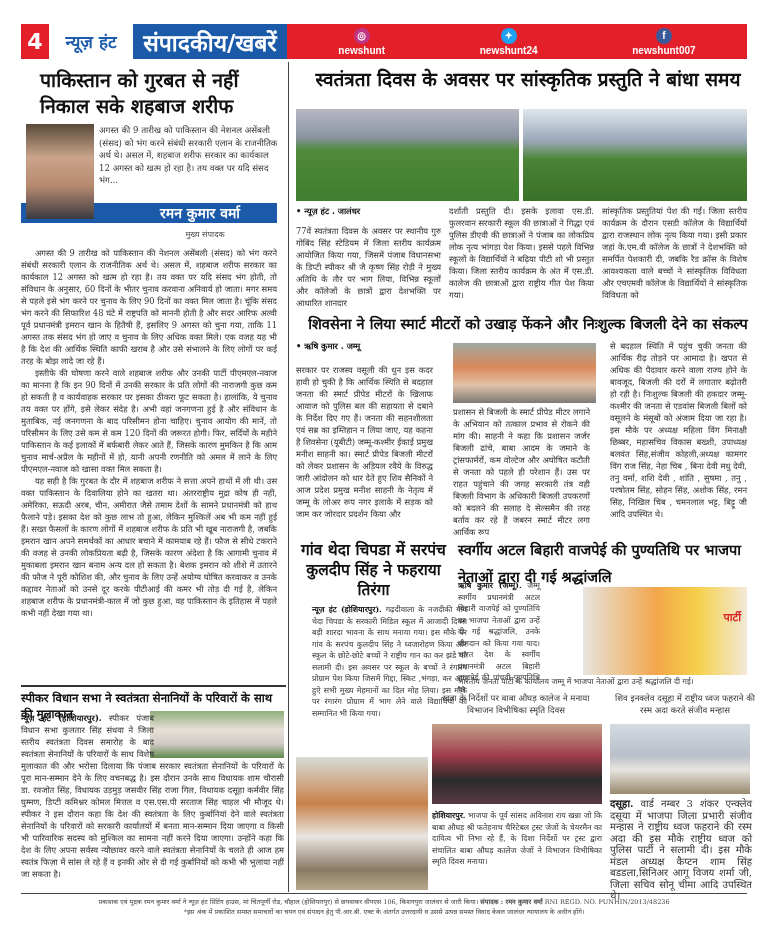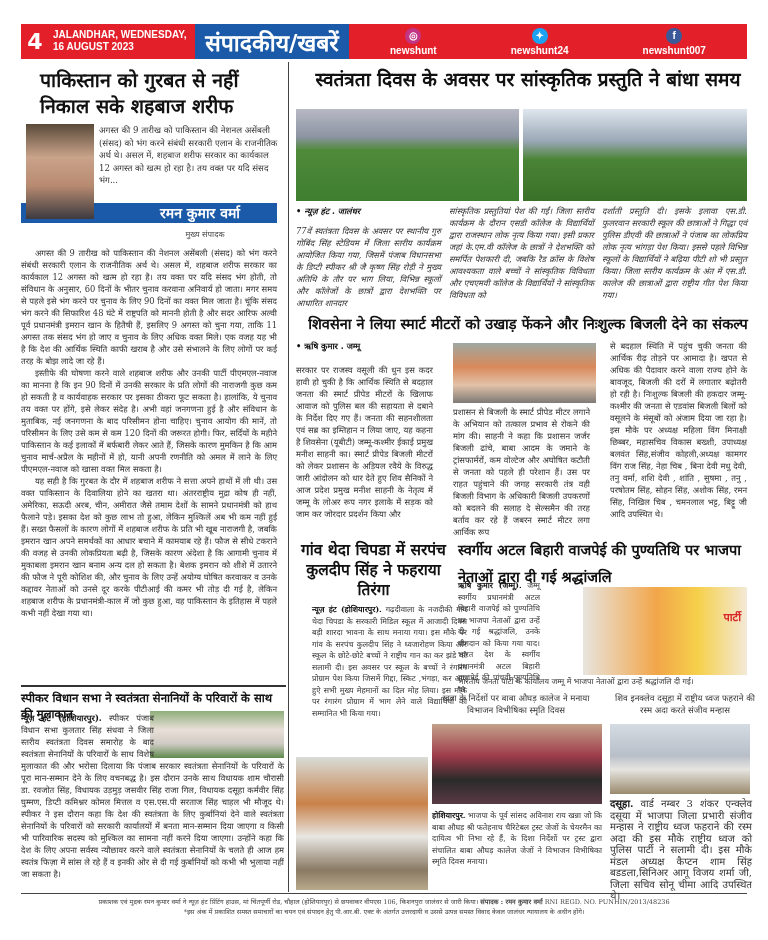--- a/index.html
+++ b/index.html
@@ -24,24 +24,21 @@
   .cols3 > div { flex: 1; }
   .byline { font-weight: bold; color: #111; }
   .caption { font-size: 8.5px; text-align: center; color: #333; line-height: 12px; }
   .footer { position: absolute; left: 0; top: 897px; width: 768px; font-size: 6.5px; text-align: center; color: #444; line-height: 10px; }
 </style>
 </head>
 <body>
 
 <div class="hdr">
   <div class="pg-num">4</div>
-  <div class="dateline">
-    <div>JALANDHAR, WEDNESDAY,</div>
-    <div>16 AUGUST 2023</div>
-  </div>
+  <div class="brand">न्यूज़ हंट</div>
   <div class="section">संपादकीय/खबरें</div>
   <div class="social">
     <div class="soc">
       <span class="ic" style="background:#c13584">◎</span>
       <span>newshunt</span>
     </div>
     <div class="soc">
       <span class="ic" style="background:#1da1f2">✦</span>
       <span>newshunt24</span>
     </div>
@@ -72,27 +69,27 @@
   <span style="float:right;width:130px;height:46px;"></span>
   <span class="byline">न्यूज़ हंट (होशियारपुर).</span>
   <span>स्पीकर पंजाब विधान सभा कुलतार सिंह संधवा ने जिला स्तरीय स्वतंत्रता दिवस समारोह के बाद स्वतंत्रता सेनानियों के परिवारों के साथ विशेष मुलाकात की और भरोसा दिलाया कि पंजाब सरकार स्वतंत्रता सेनानियों के परिवारों के पूरा मान-सम्मान देने के लिए वचनबद्ध है। इस दौरान उनके साथ विधायक शाम चौरासी डा. रवजोत सिंह, विधायक उड़मुड़ जसवीर सिंह राजा गिल, विधायक दसूहा कर्मवीर सिंह घुम्मण, डिप्टी कमिश्नर कोमल मित्तल व एस.एस.पी सरताज सिंह चाहल भी मौजूद थे। स्पीकर ने इस दौरान कहा कि देश की स्वतंत्रता के लिए कुर्बानियां देने वाले स्वतंत्रता सेनानियों के परिवारों को सरकारी कार्यालयों में बनता मान-सम्मान दिया जाएगा व किसी भी पारिवारिक सदस्य को मुश्किल का सामना नहीं करने दिया जाएगा। उन्होंने कहा कि देश के लिए अपना सर्वस्व न्यौछावर करने वाले स्वतंत्रता सेनानियों के चलते ही आज हम स्वतंत्र फिज़ा में सांस ले रहे हैं व इनकी ओर से दी गई कुर्बानियों को कभी भी भुलाया नहीं जा सकता है।</span>
 </div>
 
 <div class="vline" style="left:288px;top:62px;height:830px;"></div>
 
 <div class="abs h1" style="left:294px;top:66px;width:468px;font-size:19px;line-height:26px;text-align:center;">स्वतंत्रता दिवस के अवसर पर सांस्कृतिक प्रस्तुति ने बांधा समय</div>
 <div class="photo" style="left:296px;top:109px;width:223px;height:92px;background:linear-gradient(180deg,#b7b9c4 0%,#8c94a3 30%,#4f8a3a 45%,#3f7e2f 100%);"></div>
 <div class="photo" style="left:523px;top:109px;width:224px;height:92px;background:linear-gradient(180deg,#dfe6ee 0%,#9aa7b6 35%,#4a8436 55%,#3a7028 100%);"></div>
-<div class="abs body cols3" style="left:296px;top:205px;width:451px;font-style:italic;">
+<div class="abs body cols3" style="left:296px;top:205px;width:451px;">
   <div>
     <div class="byline">• न्यूज़ हंट . जालंधर</div>
     <div style="margin-top:8px">77वें स्वतंत्रता दिवस के अवसर पर स्थानीय गुरु गोबिंद सिंह स्टेडियम में जिला स्तरीय कार्यक्रम आयोजित किया गया, जिसमें पंजाब विधानसभा के डिप्टी स्पीकर श्री जै कृष्ण सिंह रोड़ी ने मुख्य अतिथि के तौर पर भाग लिया, विभिन्न स्कूलों और कॉलेजों के छात्रों द्वारा देशभक्ति पर आधारित शानदार</div>
   </div>
+  <div>दर्शाती प्रस्तुति दी। इसके इलावा एस.डी. फुलरवान सरकारी स्कूल की छात्राओं ने गिद्धा एवं पुलिस डीएवी की छात्राओं ने पंजाब का लोकप्रिय लोक नृत्य भांगड़ा पेश किया। इससे पहले विभिन्न स्कूलों के विद्यार्थियों ने बढ़िया पीटी शो भी प्रस्तुत किया। जिला स्तरीय कार्यक्रम के अंत में एस.डी. कालेज की छात्राओं द्वारा राष्ट्रीय गीत पेश किया गया।</div>
   <div>सांस्कृतिक प्रस्तुतियां पेश की गईं। जिला स्तरीय कार्यक्रम के दौरान एसडी कॉलेज के विद्यार्थियों द्वारा राजस्थान लोक नृत्य किया गया। इसी प्रकार जहां के.एम.वी कॉलेज के छात्रों ने देशभक्ति को समर्पित पेशकारी दी, जबकि रैड क्रॉस के विशेष आवश्यकता वाले बच्चों ने सांस्कृतिक विविधता और एचएमवी कॉलेज के विद्यार्थियों ने सांस्कृतिक विविधता को</div>
-  <div>दर्शाती प्रस्तुति दी। इसके इलावा एस.डी. फुलरवान सरकारी स्कूल की छात्राओं ने गिद्धा एवं पुलिस डीएवी की छात्राओं ने पंजाब का लोकप्रिय लोक नृत्य भांगड़ा पेश किया। इससे पहले विभिन्न स्कूलों के विद्यार्थियों ने बढ़िया पीटी शो भी प्रस्तुत किया। जिला स्तरीय कार्यक्रम के अंत में एस.डी. कालेज की छात्राओं द्वारा राष्ट्रीय गीत पेश किया गया।</div>
 </div>
 
 <div class="abs h1" style="left:294px;top:314px;width:468px;font-size:14.5px;line-height:20px;text-align:center;white-space:nowrap;">शिवसेना ने लिया स्मार्ट मीटरों को उखाड़ फेंकने और निःशुल्क बिजली देने का संकल्प</div>
 <div class="photo" style="left:453px;top:343px;width:143px;height:60px;background:linear-gradient(180deg,#9ea8a2 0%,#d9895a 40%,#e3c2a8 70%,#7d7a76 100%);"></div>
 <div class="abs body cols3" style="left:296px;top:340px;width:451px;gap:20px;">
   <div>
     <div class="byline">• ऋषि कुमार . जम्मू</div>
     <div style="margin-top:12px">सरकार पर राजस्व वसूली की धुन इस कदर हावी हो चुकी है कि आर्थिक स्थिति से बदहाल जनता की स्मार्ट प्रीपेड मीटरों के खिलाफ आवाज को पुलिस बल की सहायता से दबाने के निर्देश दिए गए हैं। जनता की सहनशीलता एवं सब्र का इम्तिहान न लिया जाए, यह कहना है शिवसेना (यूबीटी) जम्मू-कश्मीर ईकाई प्रमुख मनीश साहनी का। स्मार्ट प्रीपेड बिजली मीटरों को लेकर प्रशासन के अड़ियल रवैये के विरुद्ध जारी आंदोलन को धार देते हुए शिव सैनिकों ने आज प्रदेश प्रमुख मनीश साहनी के नेतृत्व में जम्मू के लोअर रूप नगर इलाके में सड़क को जाम कर जोरदार प्रदर्शन किया और</div>
   </div>
   <div style="padding-top:66px">प्रशासन से बिजली के स्मार्ट प्रीपेड मीटर लगाने के अभियान को तत्काल प्रभाव से रोकने की मांग की। साहनी ने कहा कि प्रशासन जर्जर बिजली ढांचे, बाबा आदम के जमाने के ट्रांसफार्मरों, कम वोल्टेज और अघोषित कटौती से जनता को पहले ही परेशान हैं। उस पर राहत पहुंचाने की जगह सरकारी तंत्र वही बिजली विभाग के अधिकारी बिजली उपकरणों को बदलने की सलाह दे सेल्समैन की तरह बर्ताव कर रहे हैं जबरन स्मार्ट मीटर लगा आर्थिक रूप</div>

